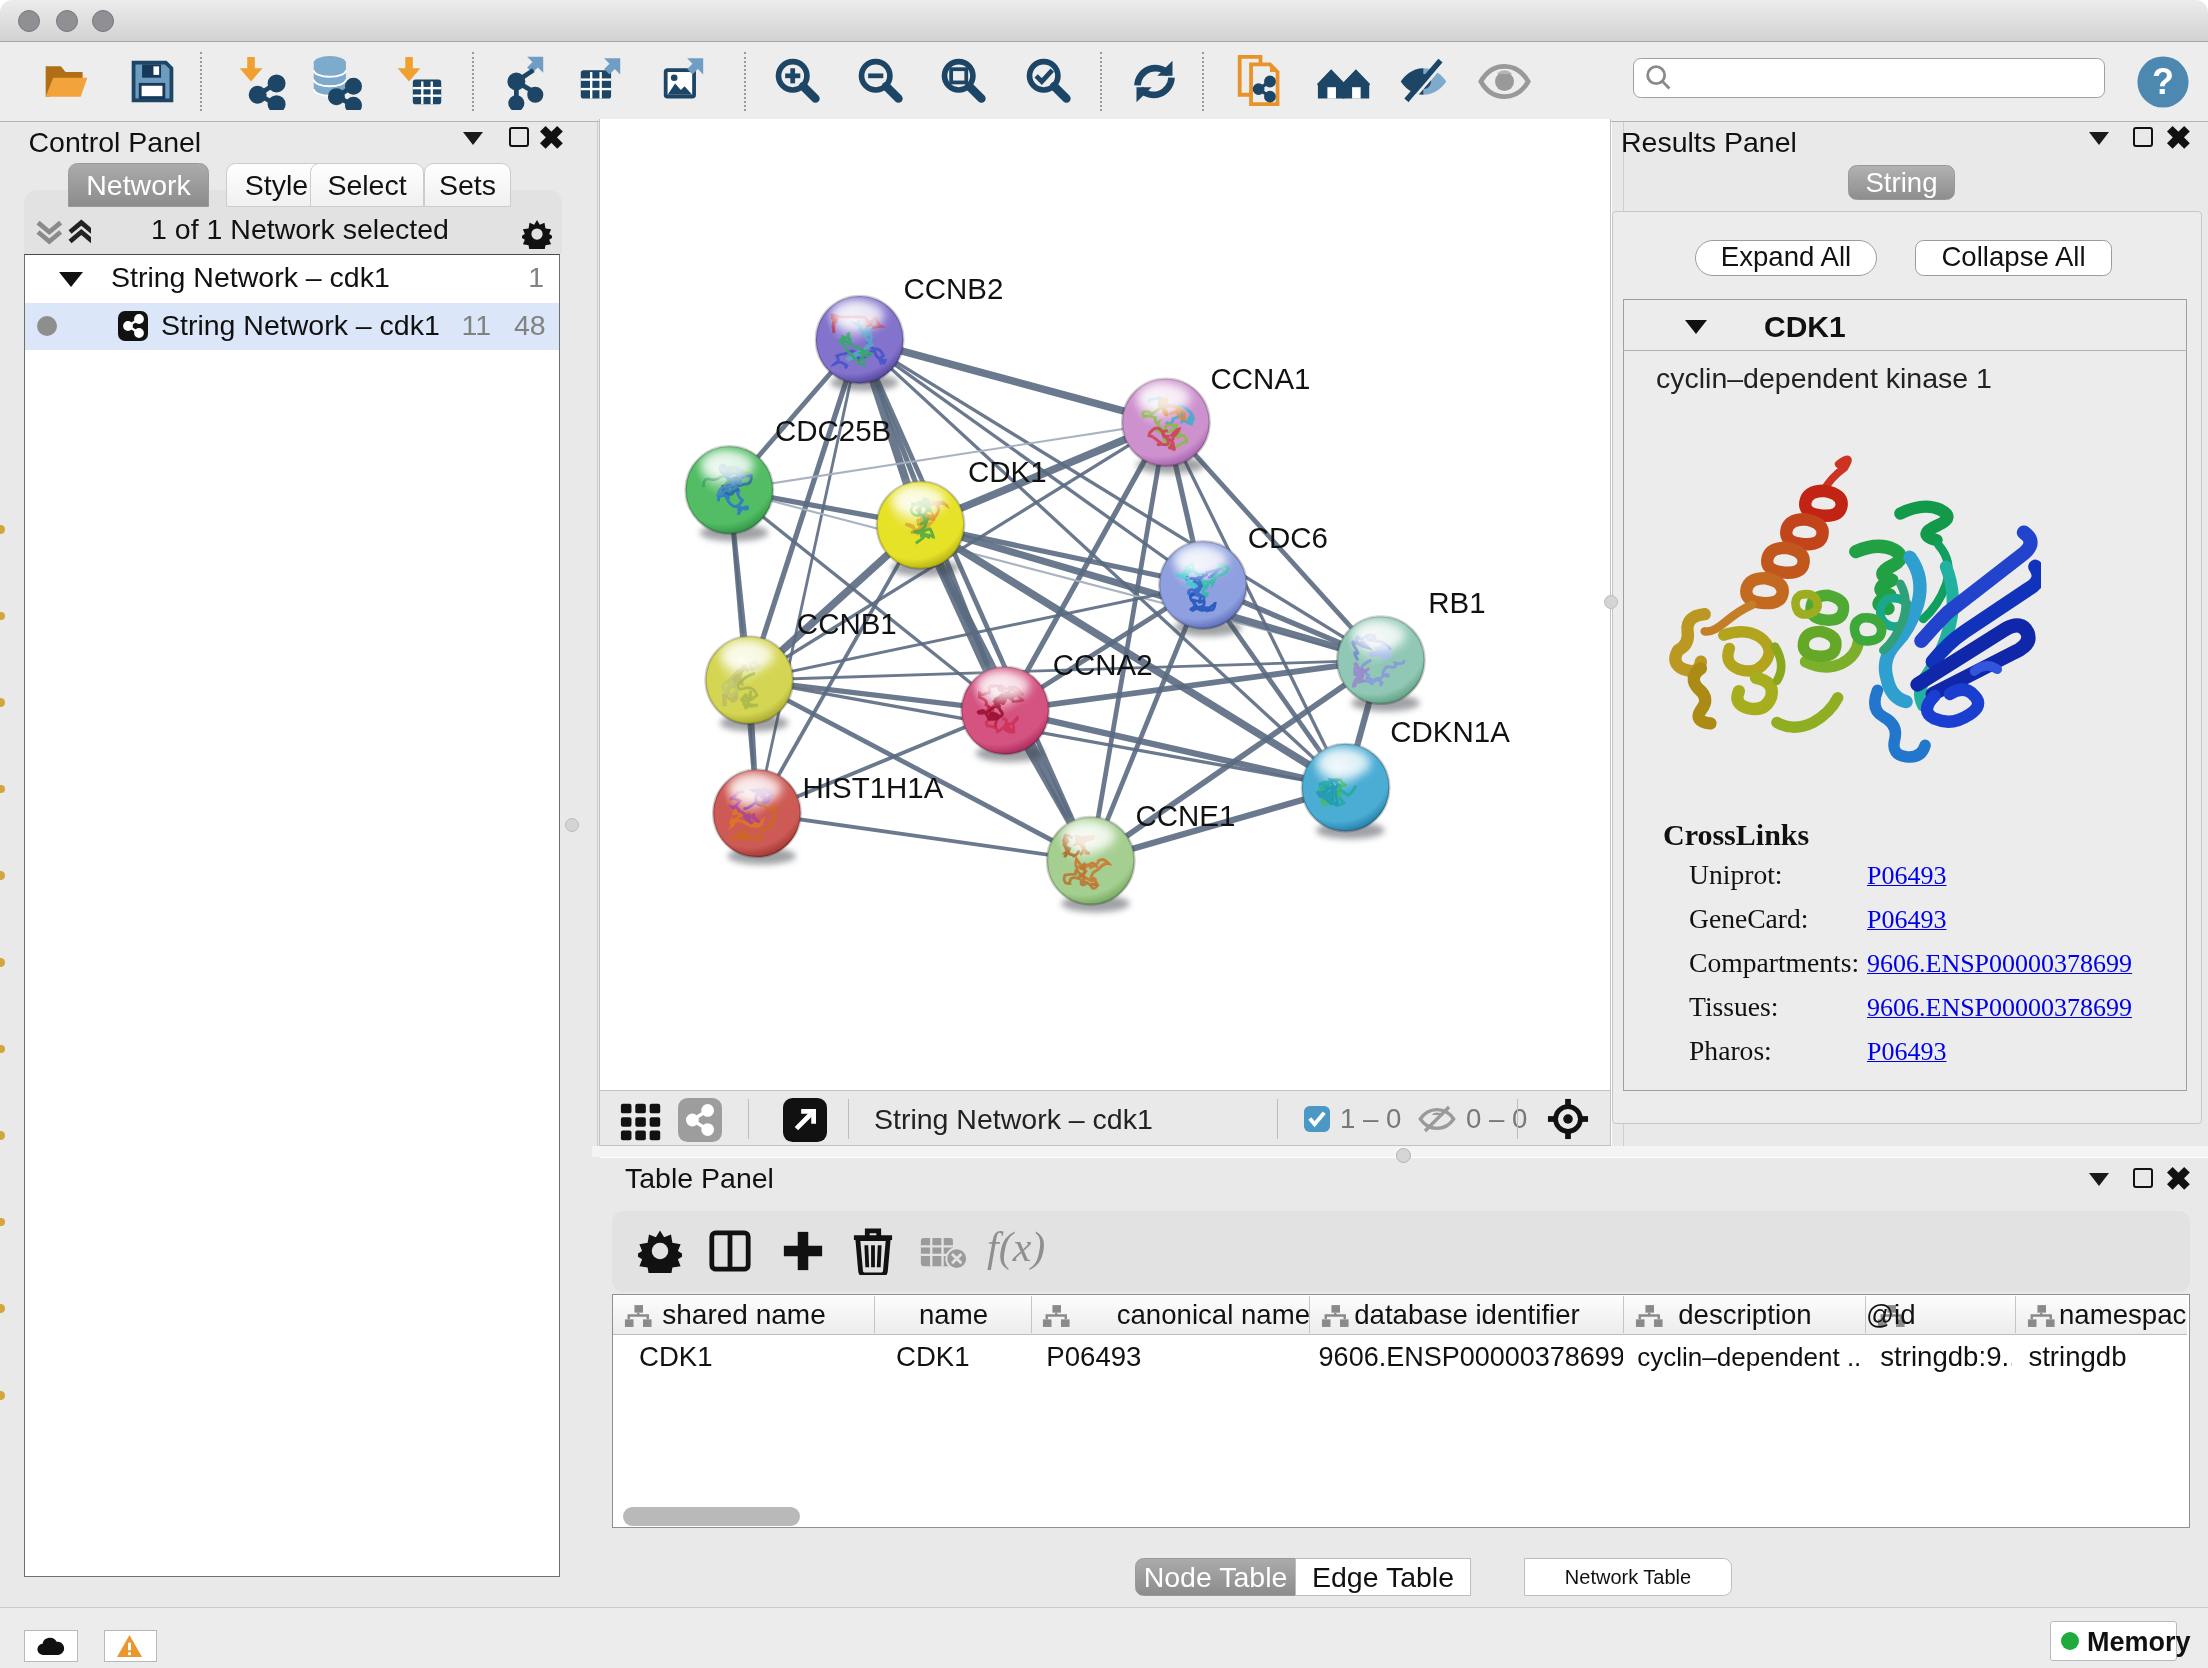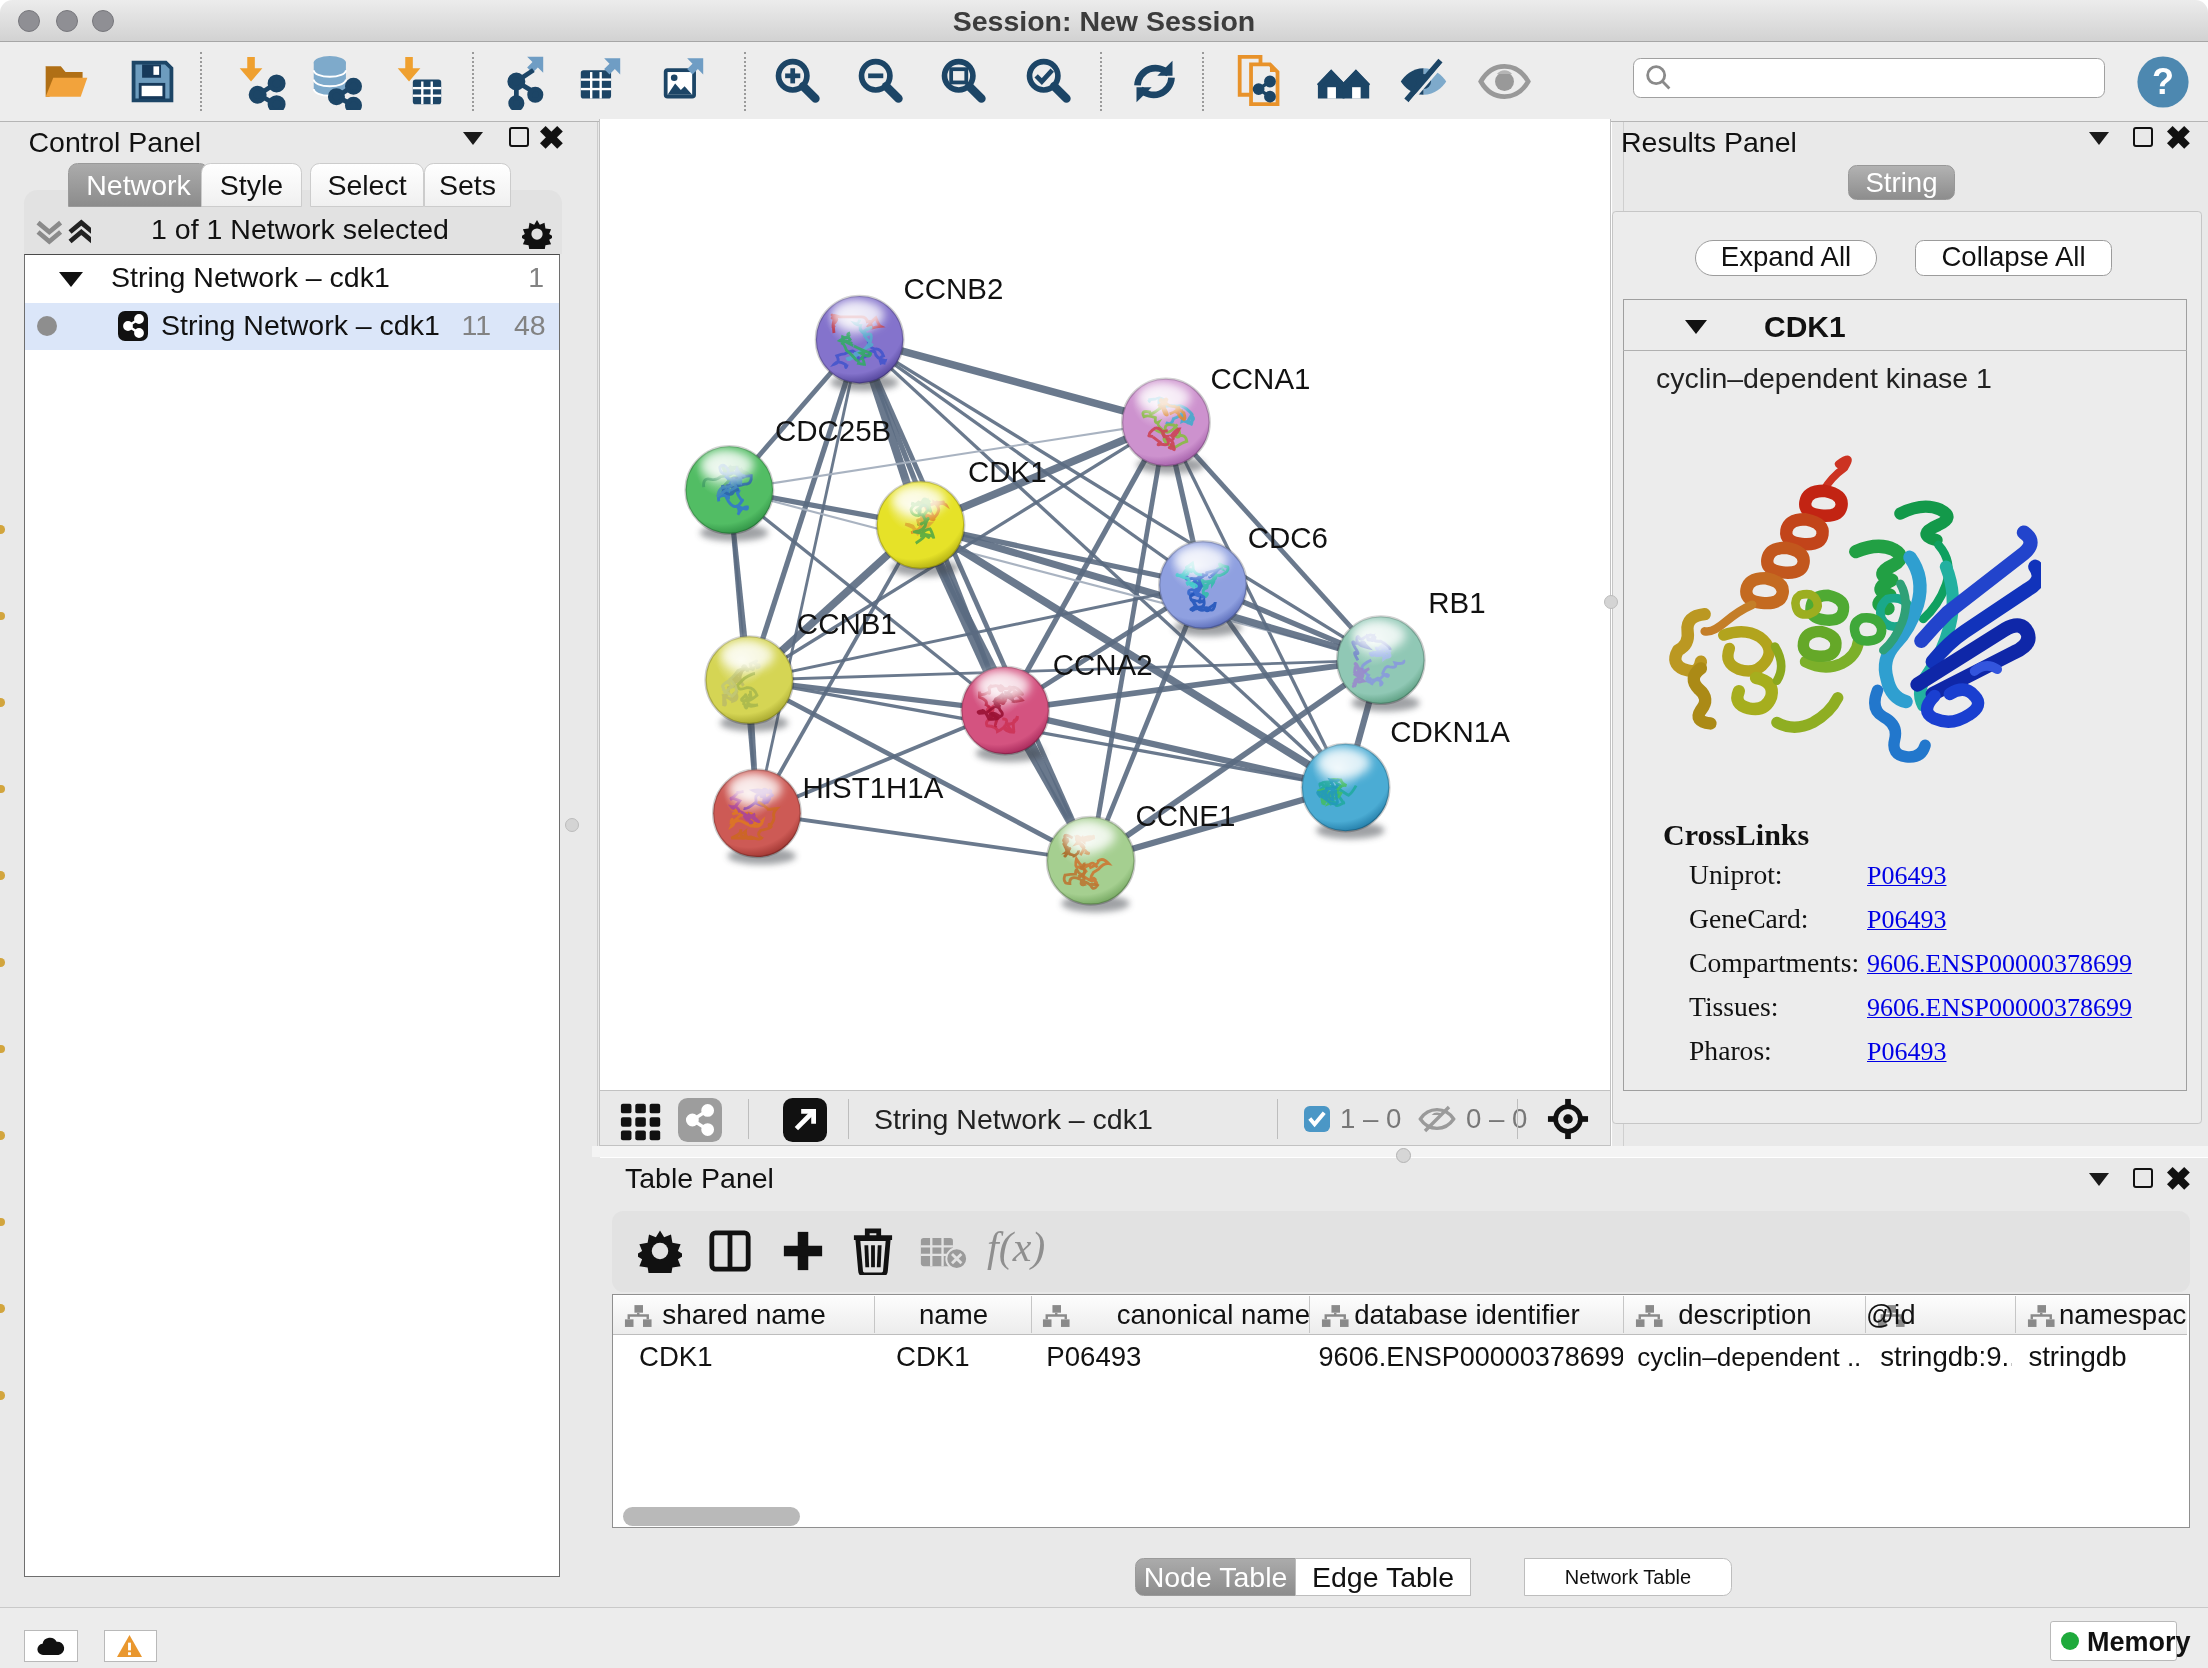--- a/index.html
+++ b/index.html
@@ -19,21 +19,20 @@
 .parrow{width:0;height:0;border-left:10.5px solid transparent;border-right:10.5px solid transparent;border-top:13.3px solid #1a1a1a;}
 .psq{width:20px;height:20px;border:2.9px solid #111;border-radius:2.9px;box-sizing:border-box;}
 .px{font-size:32px;font-weight:700;color:#111;line-height:19px;}
 </style>
 </head>
 <body>
 <div id="titlebar" class="abs">
   <div class="tl" style="left:18px;"></div>
   <div class="tl" style="left:56px;"></div>
   <div class="tl" style="left:92px;"></div>
-  <div id="title">Session: New Session</div>
 </div>
 <div id="toolbar" class="abs">
 <svg class="ticon" style="left:40px;" width="53" height="57" viewBox="0 0 56 60">
  <path d="M6 14 h16 l5 6 h18 v8 H10 z" fill="#b06f15"></path>
  <path d="M6 14 v32 l4 0 8-20 h-2 z" fill="#b06f15"></path>
  <path d="M14 26 h36 l-7 20 H6 z" fill="#f2a33c"></path>
 </svg>
 <svg class="ticon" style="left:126px;" width="53" height="57" viewBox="0 0 56 60">
  <path d="M8 10 h34 l6 6 v34 H8 z" fill="#6d9cbe" stroke="#1c4566" stroke-width="4"></path>
  <rect x="17" y="12" width="20" height="14" fill="#16395a"></rect>
@@ -192,21 +191,21 @@
 </div>
 <div class="abs" style="left:0px;top:122px;width:600px;height:1486px;background:#e9e9e9;"></div>
 <div class="abs" style="left:28.5px;top:126px;"><span class="ptitle">Control Panel</span></div>
 <div class="abs parrow" style="left:463px;top:132px;"></div>
 <div class="abs psq" style="left:509px;top:127px;"></div>
 <div class="abs px" style="left:538px;top:129px;">✖</div>
 
 <div class="abs" style="left:24px;top:190px;width:538px;height:64px;background:#e2e2e2;border-radius:13.3px 13.3px 0 0;"></div>
 <div class="abs" style="left:68px;top:163px;width:442px;height:44px;">
   <div style="position:absolute;left:0;width:141px;height:44px;background:linear-gradient(#ababab,#8c8c8c);border:1px solid #9a9a9a;border-radius:9.5px 9.5px 0 0;box-sizing:border-box;color:#fff;font-size:28.5px;text-align:center;line-height:42px;">Network</div>
-  <div style="position:absolute;left:133px;width:101px;height:44px;background:linear-gradient(#ffffff,#f0f0f0);border:1px solid #cccccc;border-radius:9.5px 9.5px 0 0;box-sizing:border-box;color:#111;font-size:28.5px;text-align:center;line-height:42px;">Style</div>
+  <div style="position:absolute;left:158px;width:101px;height:44px;background:linear-gradient(#ffffff,#f0f0f0);border:1px solid #cccccc;border-radius:9.5px 9.5px 0 0;box-sizing:border-box;color:#111;font-size:28.5px;text-align:center;line-height:42px;">Style</div>
   <div style="position:absolute;left:242px;width:114px;height:44px;background:linear-gradient(#ffffff,#f0f0f0);border:1px solid #cccccc;border-radius:9.5px 9.5px 0 0;box-sizing:border-box;color:#111;font-size:28.5px;text-align:center;line-height:42px;">Select</div>
   <div style="position:absolute;left:356px;width:87px;height:44px;background:linear-gradient(#ffffff,#f0f0f0);border:1px solid #cccccc;border-radius:9.5px 9.5px 0 0;box-sizing:border-box;color:#111;font-size:28.5px;text-align:center;line-height:42px;">Sets</div>
 </div>
 
 <svg class="abs" style="left:34px;top:217px;" width="57" height="32" viewBox="0 0 60 34">
  <g fill="none" stroke="#8a8a8a" stroke-width="5">
       <path d="M4 6 l12 10 12-10"></path>
       <path d="M4 16 l12 10 12-10"></path>
     </g>
  <g fill="none" stroke="#222" stroke-width="5" transform="translate(34,0)">

